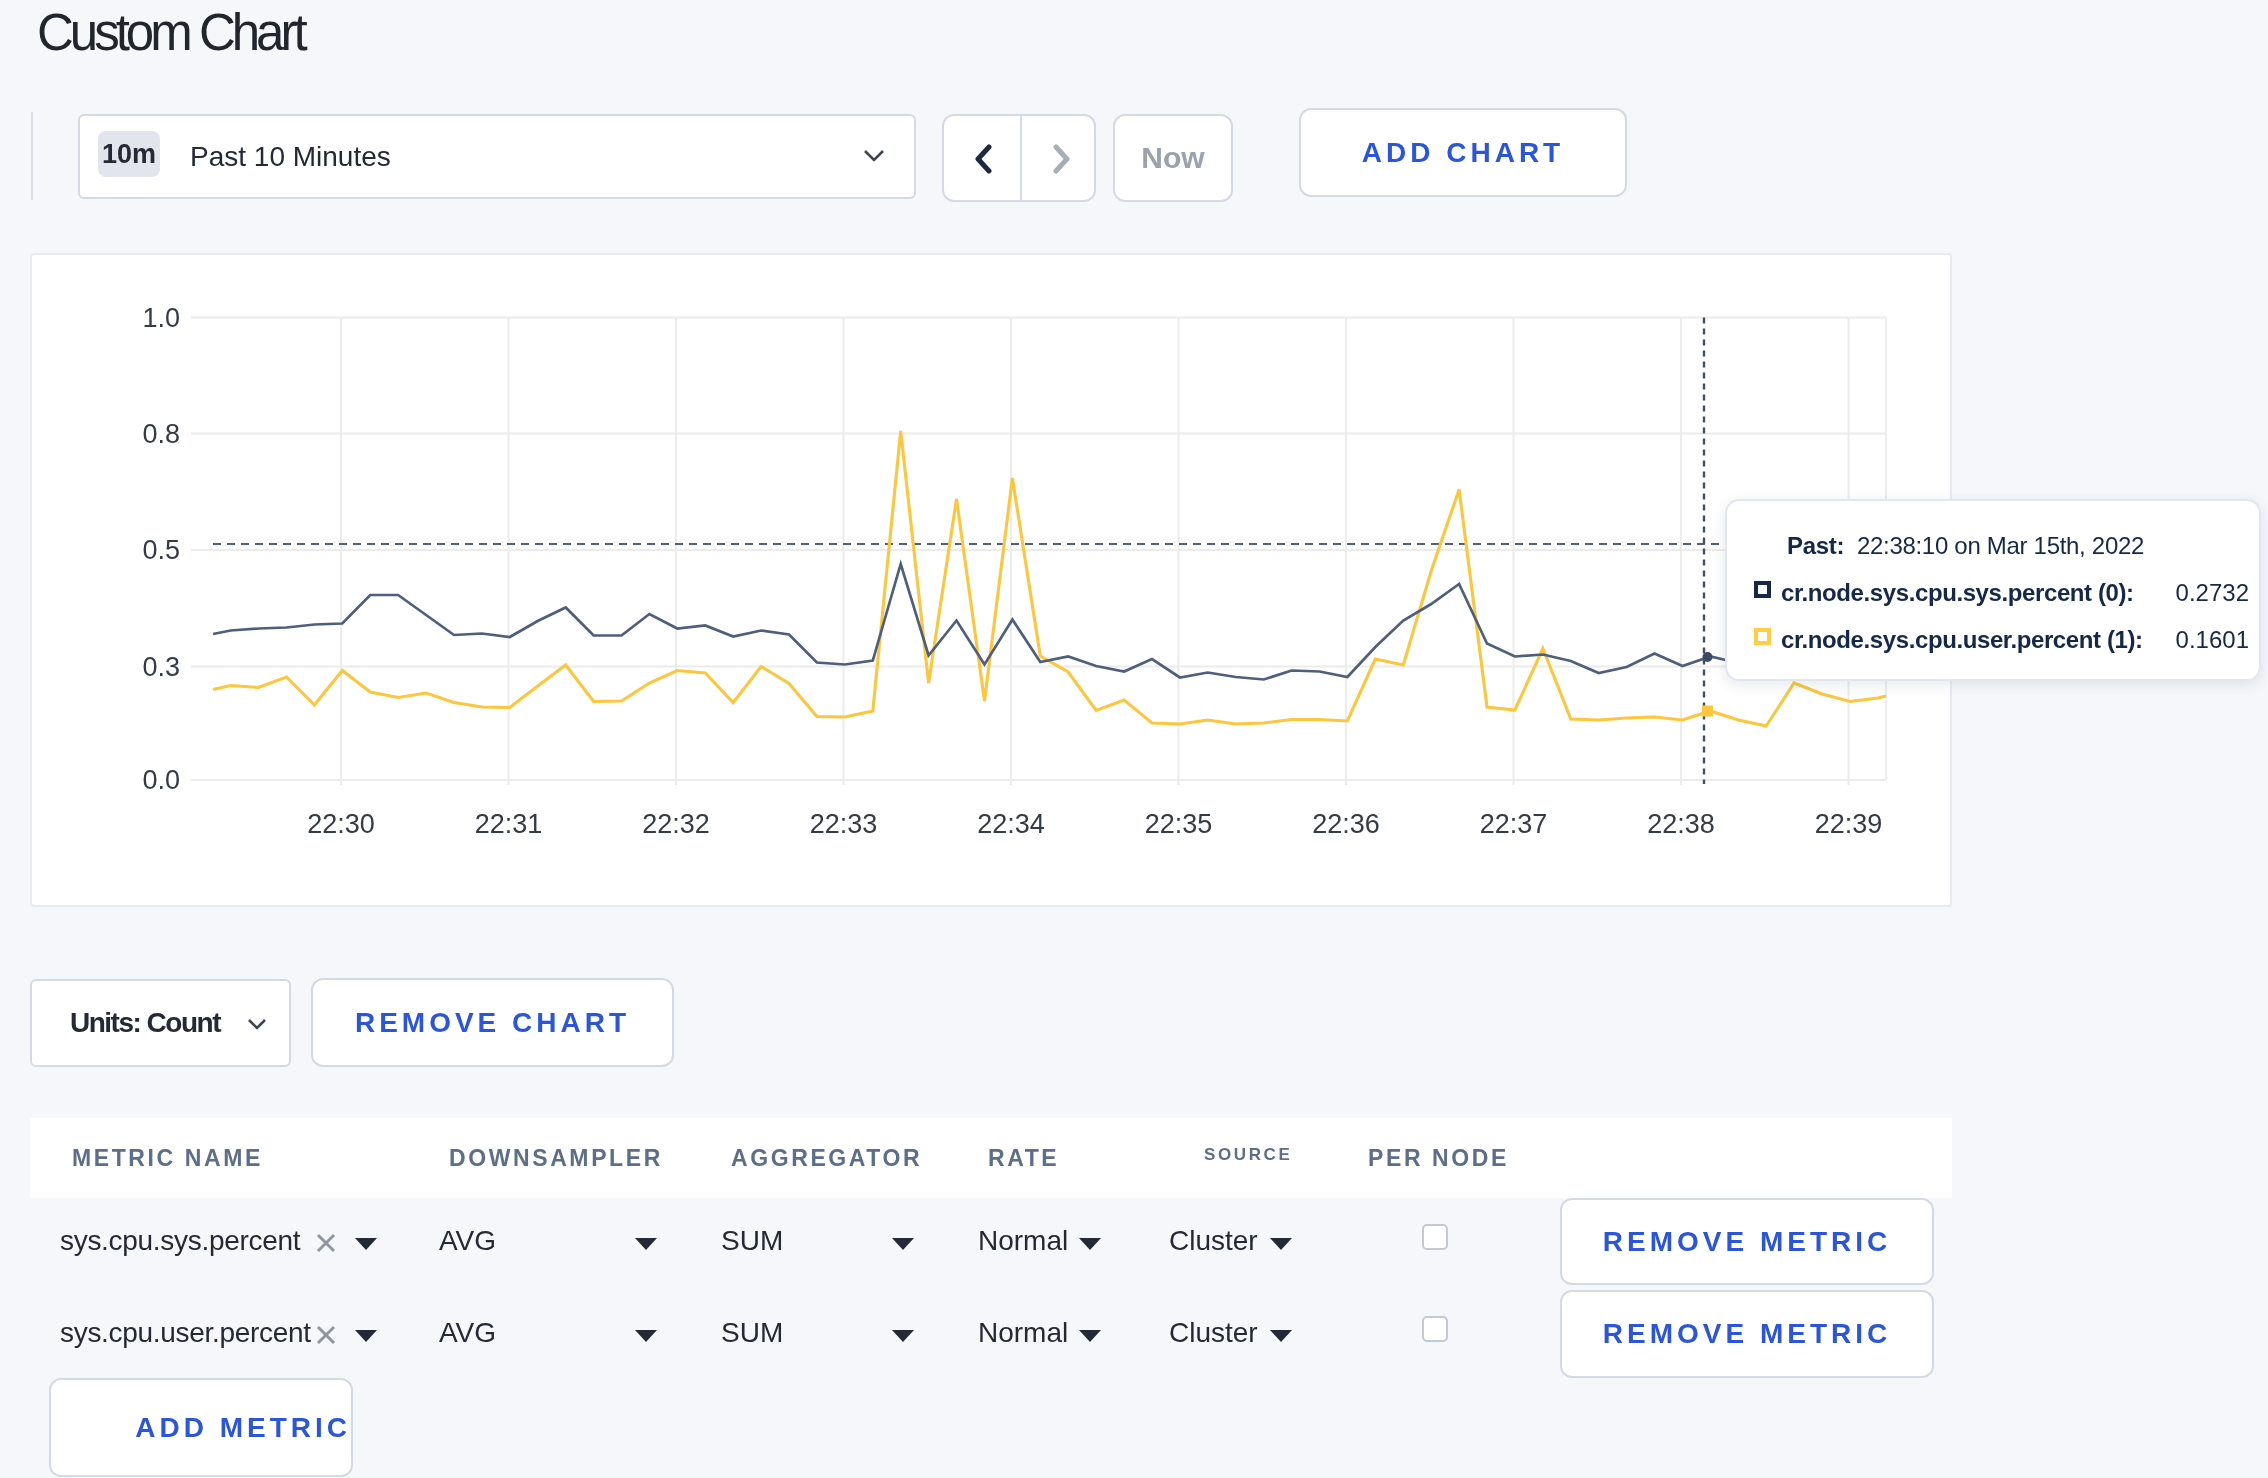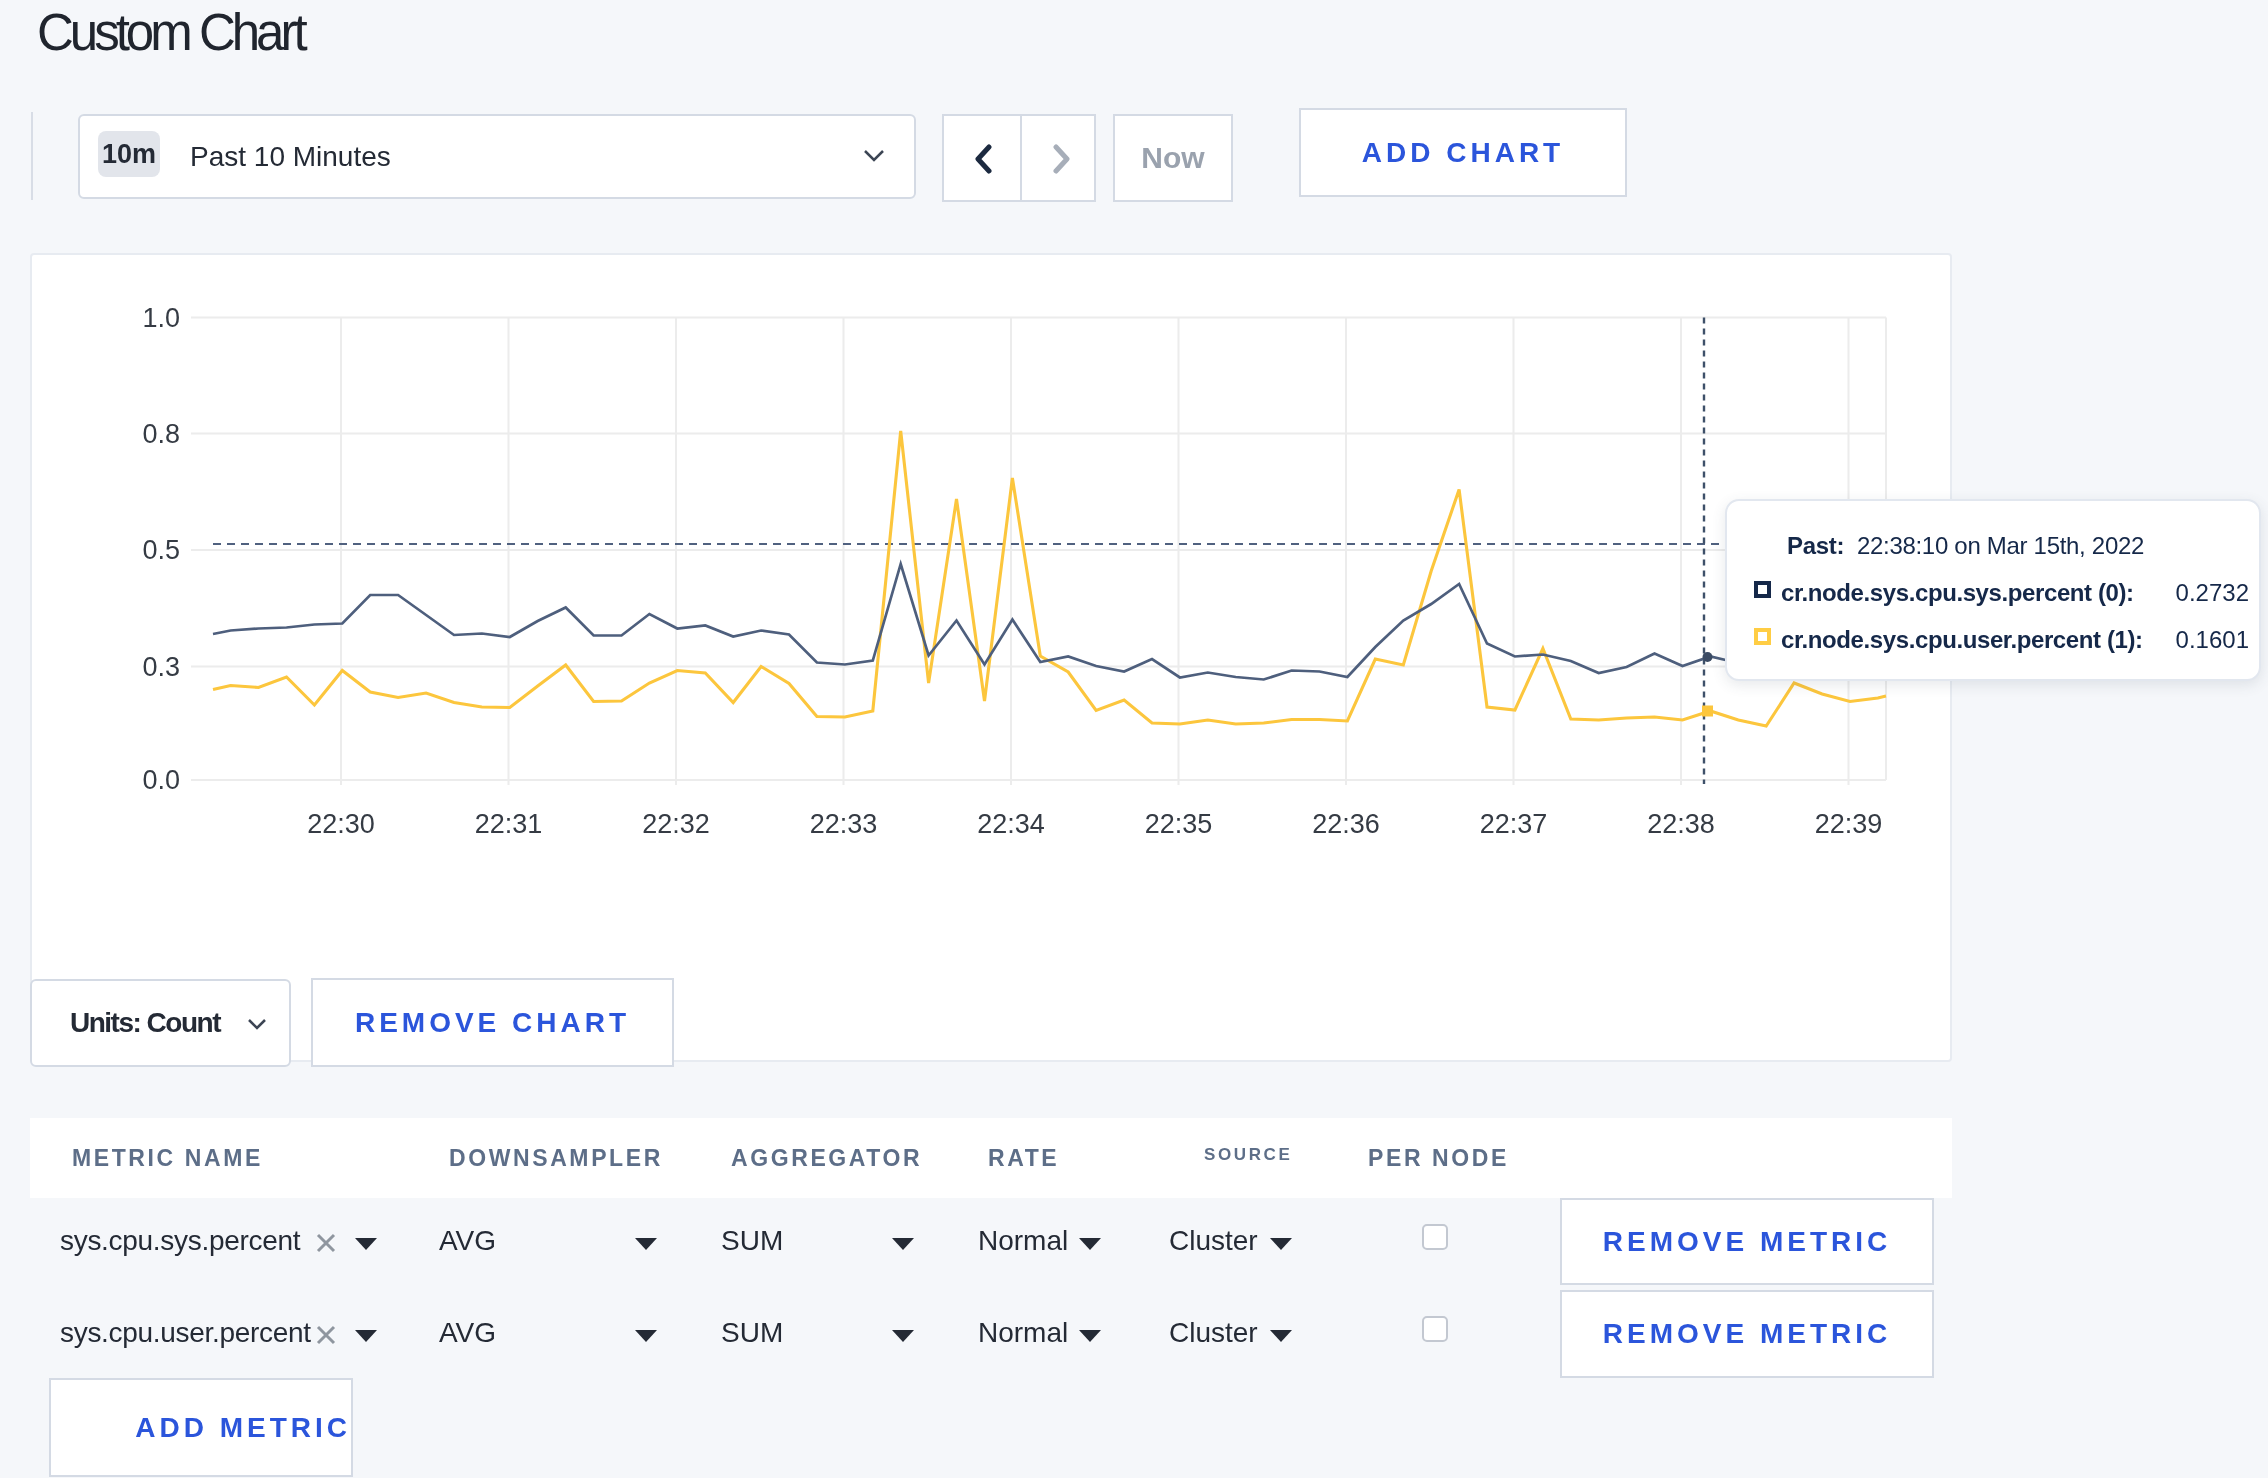--- a/index.html
+++ b/index.html
@@ -1,16 +1,16 @@
 <!DOCTYPE html>
 <html><head><meta charset="utf-8"><style>
 * { margin:0; padding:0; box-sizing:border-box; }
 html,body { width:2268px; height:1478px; background:#f5f7fa; font-family:"Liberation Sans",sans-serif; position:relative; overflow:hidden; }
 .abs { position:absolute; }
-.btn { background:#fff; border:2px solid #d4dae4; border-radius:0; }
+.btn { background:#fff; border:2px solid #d4dae4; border-radius:12px; }
 .bluetxt { color:#2b55db; font-weight:bold; letter-spacing:4px; }
 </style></head>
 <body>
 
 <div class="abs" style="left:37px;top:3px;font-size:51px;font-weight:normal;color:#20252e;letter-spacing:-4px;">Custom Chart</div>
 
 <div class="abs" style="left:31px;top:112px;width:2px;height:88px;background:#d8dde6;"></div>
 <div class="abs btn" style="left:78px;top:114px;width:838px;height:85px;border-radius:6px;">
   <div class="abs" style="left:18px;top:15px;width:62px;height:46px;background:#e2e5eb;border-radius:8px;text-align:center;line-height:46px;font-size:27px;font-weight:bold;color:#242a35;">10m</div>
   <div class="abs" style="left:110px;top:0;height:81px;line-height:81px;font-size:28px;color:#242a35;">Past 10 Minutes</div>
@@ -23,21 +23,21 @@
   <svg class="abs" style="left:26px;top:28px;" width="28" height="30" viewBox="0 0 28 30">
       <polyline points="19,3 8,15 19,27" fill="none" stroke="#1c2a40" stroke-width="5" stroke-linecap="round" stroke-linejoin="round"></polyline>
     </svg>
   <svg class="abs" style="left:103px;top:28px;" width="28" height="30" viewBox="0 0 28 30">
       <polyline points="9,3 20,15 9,27" fill="none" stroke="#a7aeb9" stroke-width="5" stroke-linecap="round" stroke-linejoin="round"></polyline>
     </svg>
 </div>
 <div class="abs btn" style="left:1113px;top:114px;width:120px;height:88px;text-align:center;line-height:84px;font-size:30px;font-weight:bold;color:#9aa2ae;">Now</div>
 <div class="abs btn" style="left:1299px;top:108px;width:328px;height:89px;text-align:center;line-height:85px;"><span class="bluetxt" style="font-size:28px;">ADD CHART</span></div>
 
-<div class="abs" style="left:30px;top:253px;width:1922px;height:809px;background:#fff;border:2px solid #e7ebf1;border-radius:4px;">
+<div class="abs" style="left:30px;top:253px;width:1922px;height:654px;background:#fff;border:2px solid #e7ebf1;border-radius:4px;">
 <svg width="1922" height="654" viewBox="0 0 1922 654" font-family="Liberation Sans, sans-serif">
 <line x1="159" y1="62.5" x2="1854" y2="62.5" stroke="#ececec" stroke-width="2"></line>
 <line x1="159" y1="178.5" x2="1854" y2="178.5" stroke="#ececec" stroke-width="2"></line>
 <line x1="159" y1="295" x2="1854" y2="295" stroke="#ececec" stroke-width="2"></line>
 <line x1="159" y1="411.5" x2="1854" y2="411.5" stroke="#ececec" stroke-width="2"></line>
 <line x1="159" y1="525" x2="1854" y2="525" stroke="#ececec" stroke-width="2"></line>
 <line x1="309" y1="62.5" x2="309" y2="530" stroke="#ececec" stroke-width="2"></line>
 <line x1="476.5" y1="62.5" x2="476.5" y2="530" stroke="#ececec" stroke-width="2"></line>
 <line x1="644" y1="62.5" x2="644" y2="530" stroke="#ececec" stroke-width="2"></line>
 <line x1="811.5" y1="62.5" x2="811.5" y2="530" stroke="#ececec" stroke-width="2"></line>

